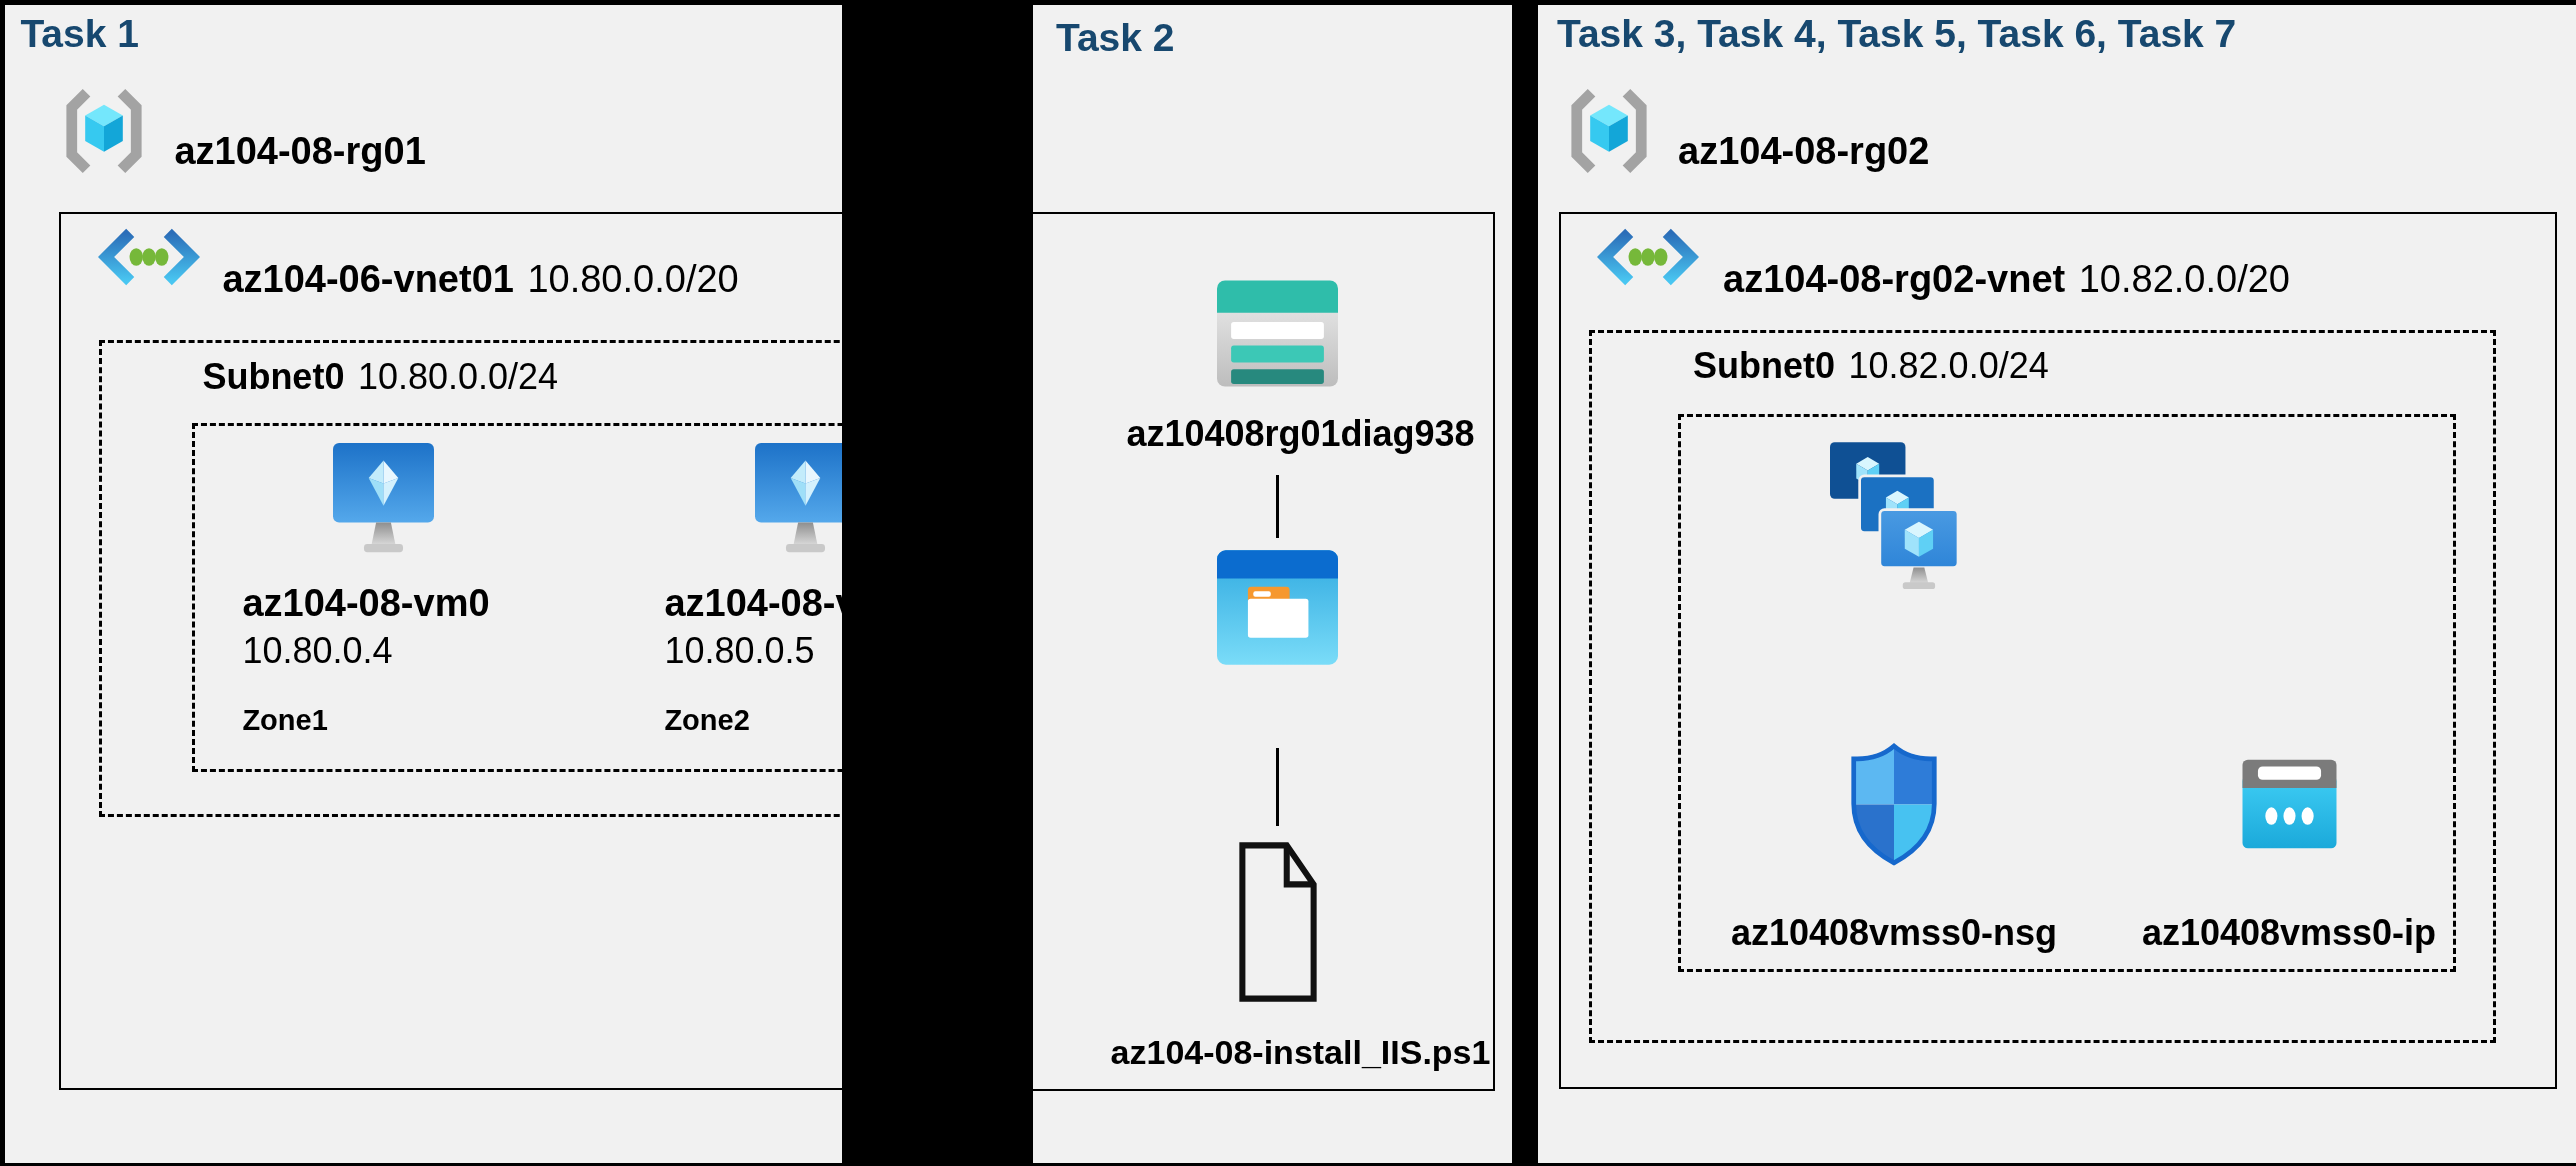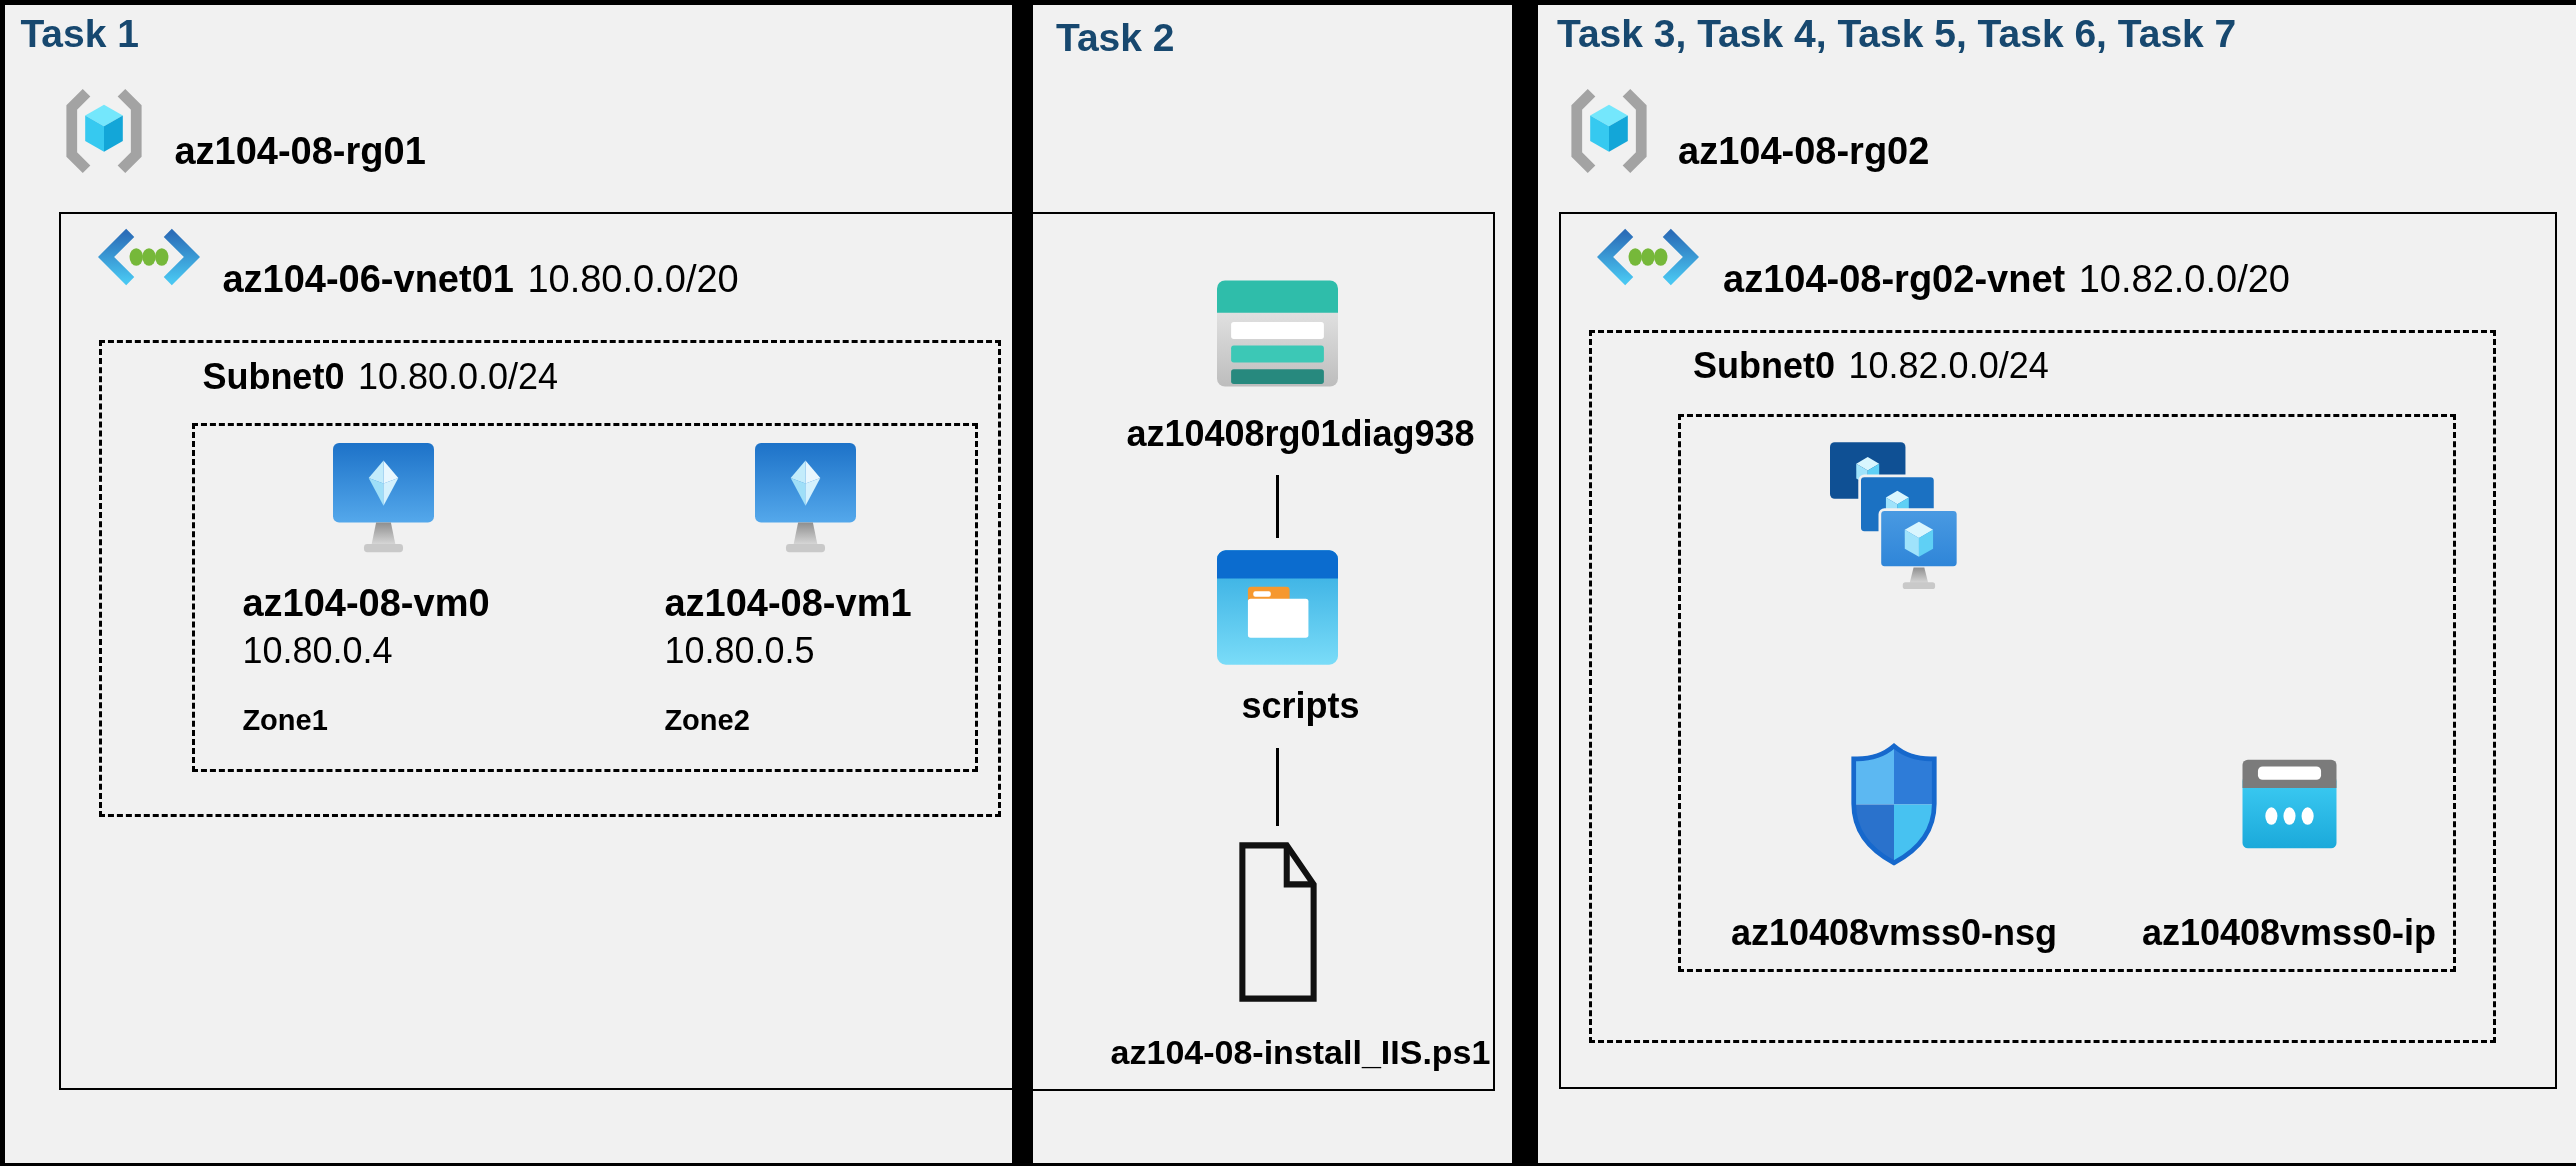--- a/index.html
+++ b/index.html
@@ -1,21 +1,21 @@
 <!DOCTYPE html>
 <html style="font-size:10.8px"><head>
 <meta charset="utf-8">
 <style>
   html,body{margin:0;padding:0;}
   body{
     width:2576px;height:1166px;position:relative;background:#000;
     font-family:"Liberation Sans", sans-serif;color:#000;overflow:hidden;
   }
   .panel{position:absolute;top:5.4px;height:1158px;background:#f1f1f1;overflow:hidden;}
-  #panel-task1{left:5.4px;width:1007px;}
+  #panel-task1{left:5.4px;width:837px;}
   #panel-task2{left:1033px;width:479px;}
   #panel-task3{left:1538px;width:1038px;}
   .hdr{position:absolute;font-size:39px;font-weight:700;color:#17486f;white-space:nowrap;line-height:1.1;}
   .box-solid{position:absolute;border:2.7px solid #000;box-sizing:border-box;}
   .box-dashed{position:absolute;border:3.4px dashed #000;box-sizing:border-box;}
   .lbl{position:absolute;white-space:nowrap;line-height:1.15;}
   .b{font-weight:700;}
   .f56{font-size:38px;margin-top:16px;}
   .f54{font-size:36px;}
   .f50{font-size:34px;}
@@ -155,21 +155,20 @@
 
   <div class="conn" style="left:243px;top:470px;height:63px"></div>
 
   <svg class="icon" style="left:184px;top:545px" width="121" height="115" viewBox="0 0 180 170">
     <rect x="0" y="0" width="180" height="170" rx="13" fill="url(#gScr)"></rect>
     <path d="M0,42 V13 a13,13 0 0 1 13,-13 h154 a13,13 0 0 1 13,13 v29 z" fill="#0b6ccf"></path>
     <rect x="46" y="54" width="62" height="24" rx="5" fill="#f6982e"></rect>
     <rect x="54" y="61" width="26" height="8" rx="3" fill="#ffffff"></rect>
     <rect x="46" y="72" width="90" height="58" rx="4" fill="#ffffff"></rect>
   </svg>
-  <div class="t2lbl" style="top:681px">scripts</div>
 
   <div class="conn" style="left:243px;top:743px;height:78px"></div>
 
   <svg class="icon" style="left:204px;top:835px" width="82" height="164" viewBox="0 0 122 244">
     <path d="M8,8 H74 L114,66 V236 H8 Z" fill="#f1f1f1" stroke="#111" stroke-width="9" stroke-linejoin="miter"></path>
     <path d="M74,8 V66 H114" fill="none" stroke="#111" stroke-width="9"></path>
   </svg>
   <div class="t2lbl f50" style="top:1029px;font-size:34px">az104-08-install_IIS.ps1</div>
 </div>
 

